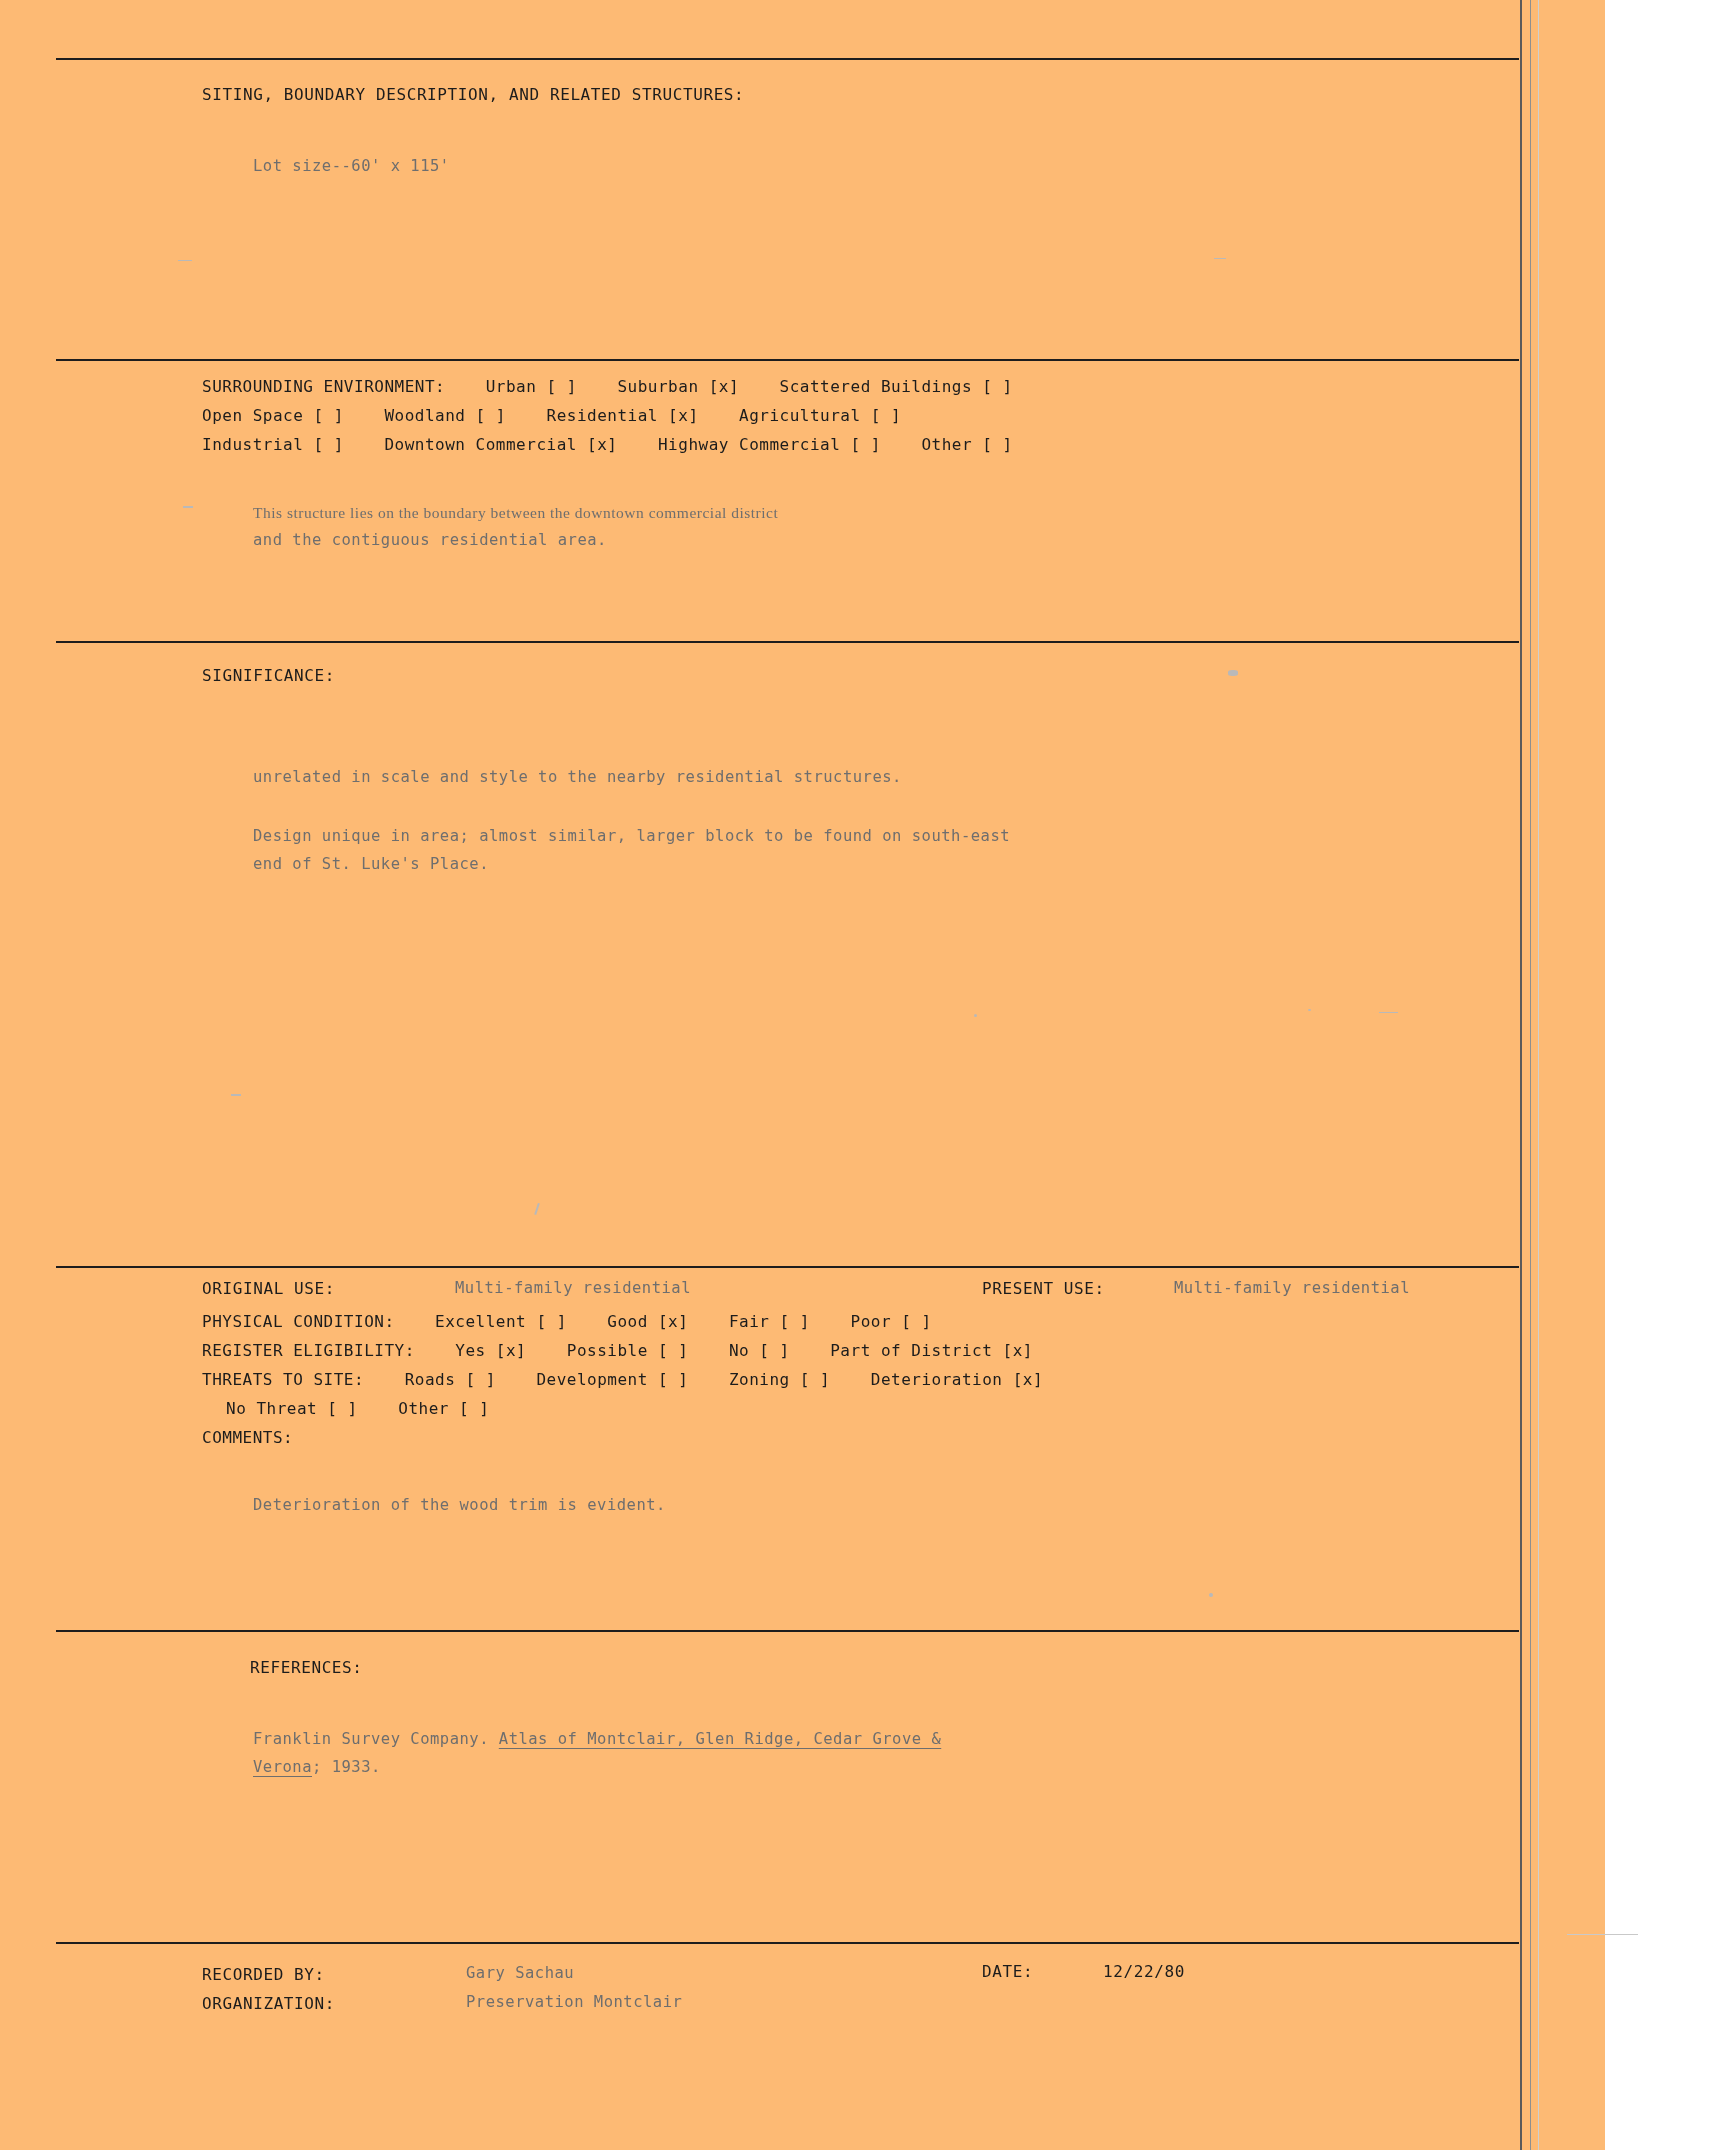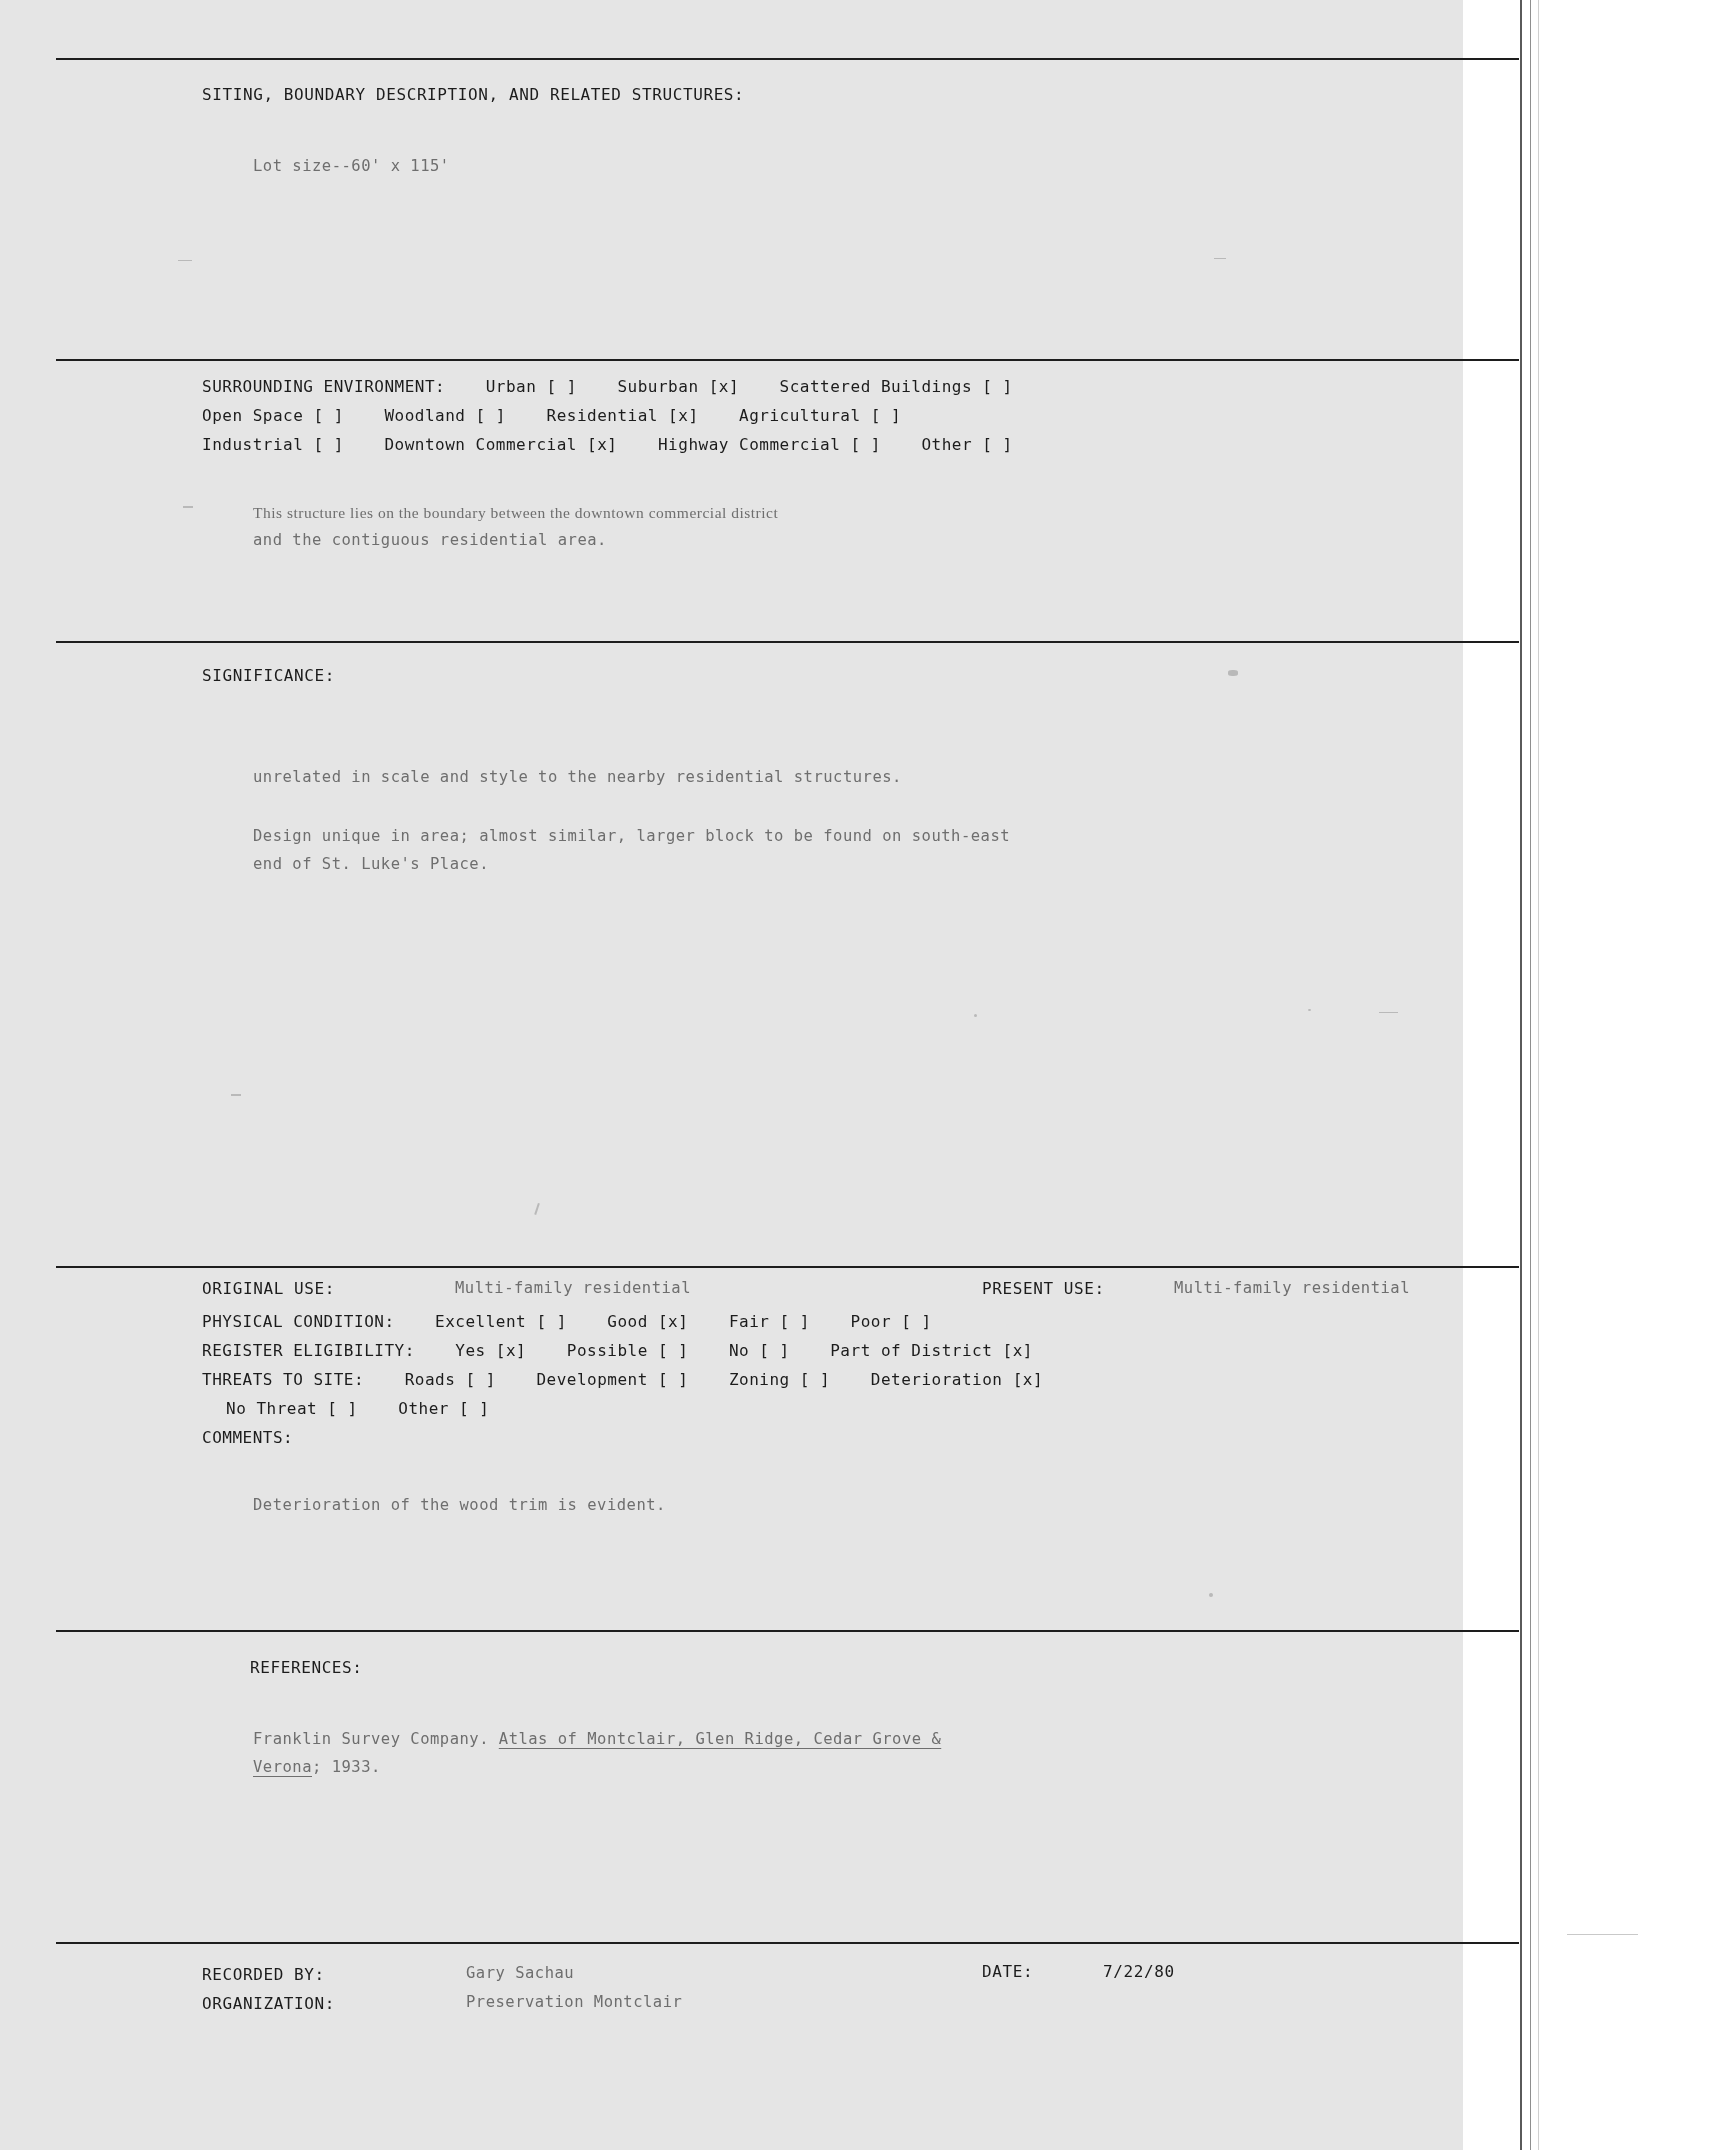--- a/index.html
+++ b/index.html
@@ -14,23 +14,23 @@
     font-family: "DejaVu Sans Mono", monospace;
     color: #1a1a1a;
     overflow: hidden;
   }
 
   
   .page {
     position: absolute;
     left: 0;
     top: 0;
-    width: 1463px;
+    width: 1605px;
     height: 2151px;
-    background: #e5e5e5;
+    background: #fdba74;
   }
 
   
   .scan-edge {
     position: absolute;
     top: 0;
     width: 1.9px;
     height: 2151px;
     background: #d8d8d8;
   }
@@ -155,19 +155,19 @@
   <div class="sec typed" style="left:253px; top:1728px;"><span>Franklin Survey Company. </span><span class="underlined">Atlas of Montclair, Glen Ridge, Cedar Grove &amp;</span></div>
 
   <div class="sec typed" style="left:253px; top:1756px;"><span class="underlined">Verona</span><span>; 1933.</span></div>
 
   <div class="dashline" style="left:1567px; top:1934px; width:71px;"></div>
 
   <div class="sec hdr" style="left:202px; top:1963px;">RECORDED BY:</div>
   <div class="sec typed" style="left:466px; top:1962px;">Gary Sachau</div>
 
   <div class="sec hdr" style="left:982px; top:1960px;">DATE:</div>
-  <div class="sec hdr" style="left:1103px; top:1960px;">7/22/80</div>
+  <div class="sec hdr" style="left:1103px; top:1960px;">12/22/80</div>
 
   <div class="sec hdr" style="left:202px; top:1992px;">ORGANIZATION:</div>
   <div class="sec typed" style="left:466px; top:1991px;">Preservation Montclair</div>
 
 </div>
 
 
 </body></html>

